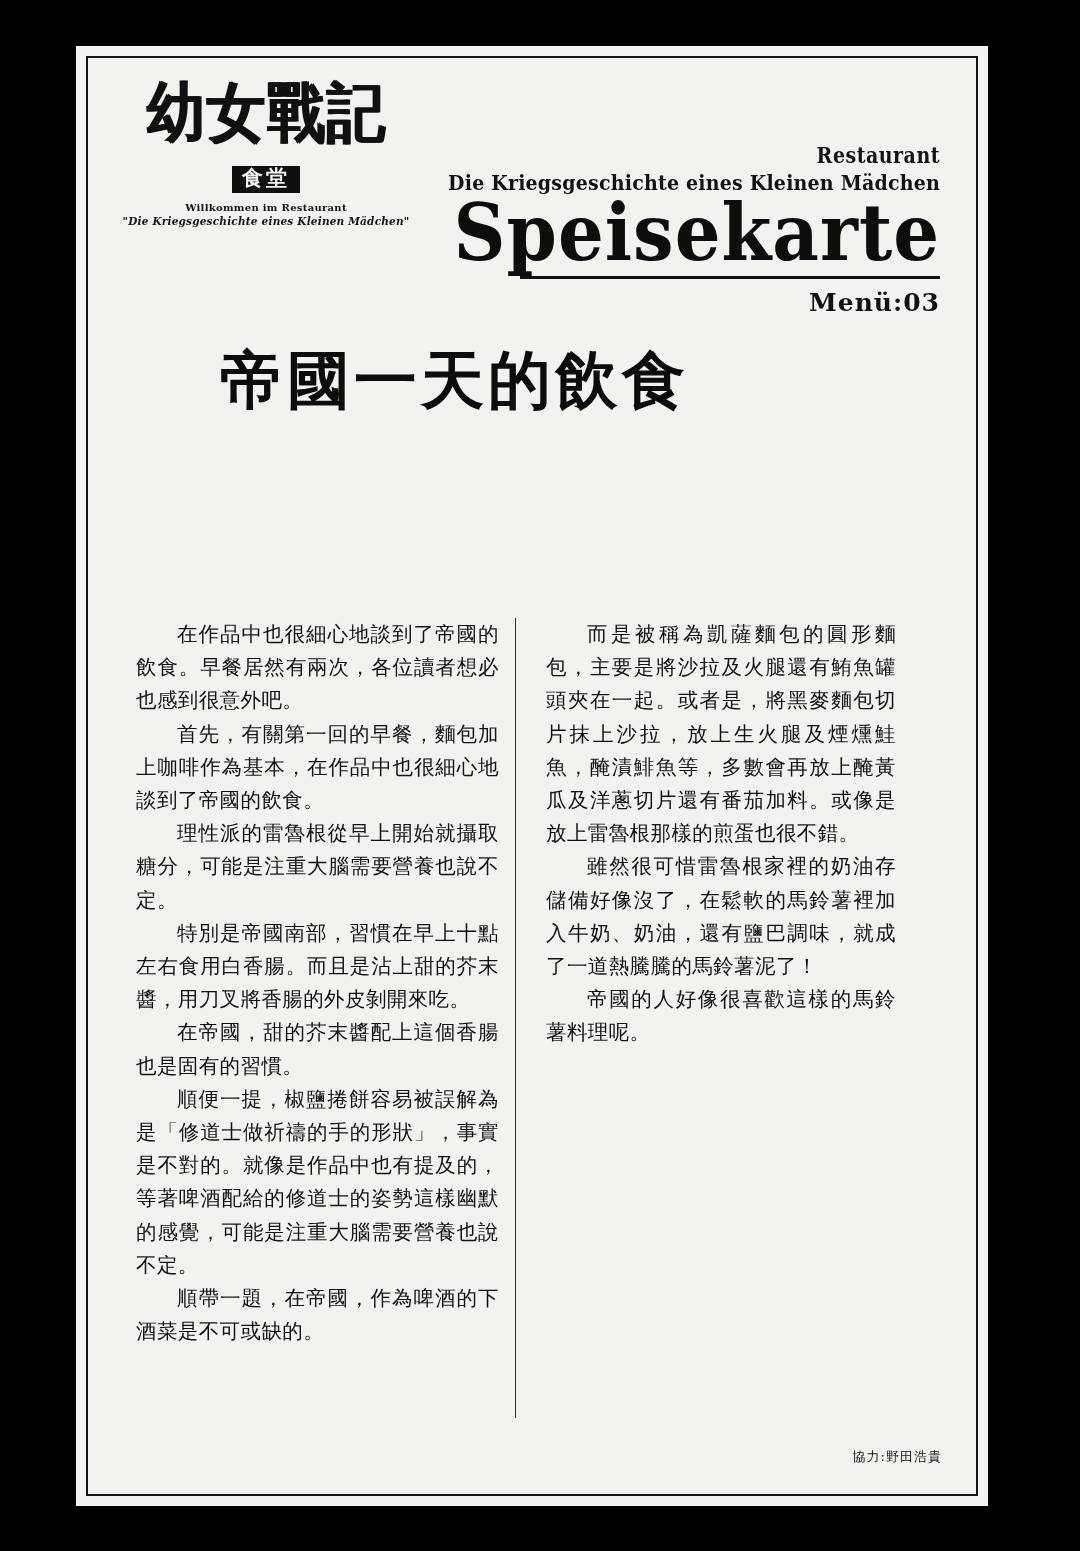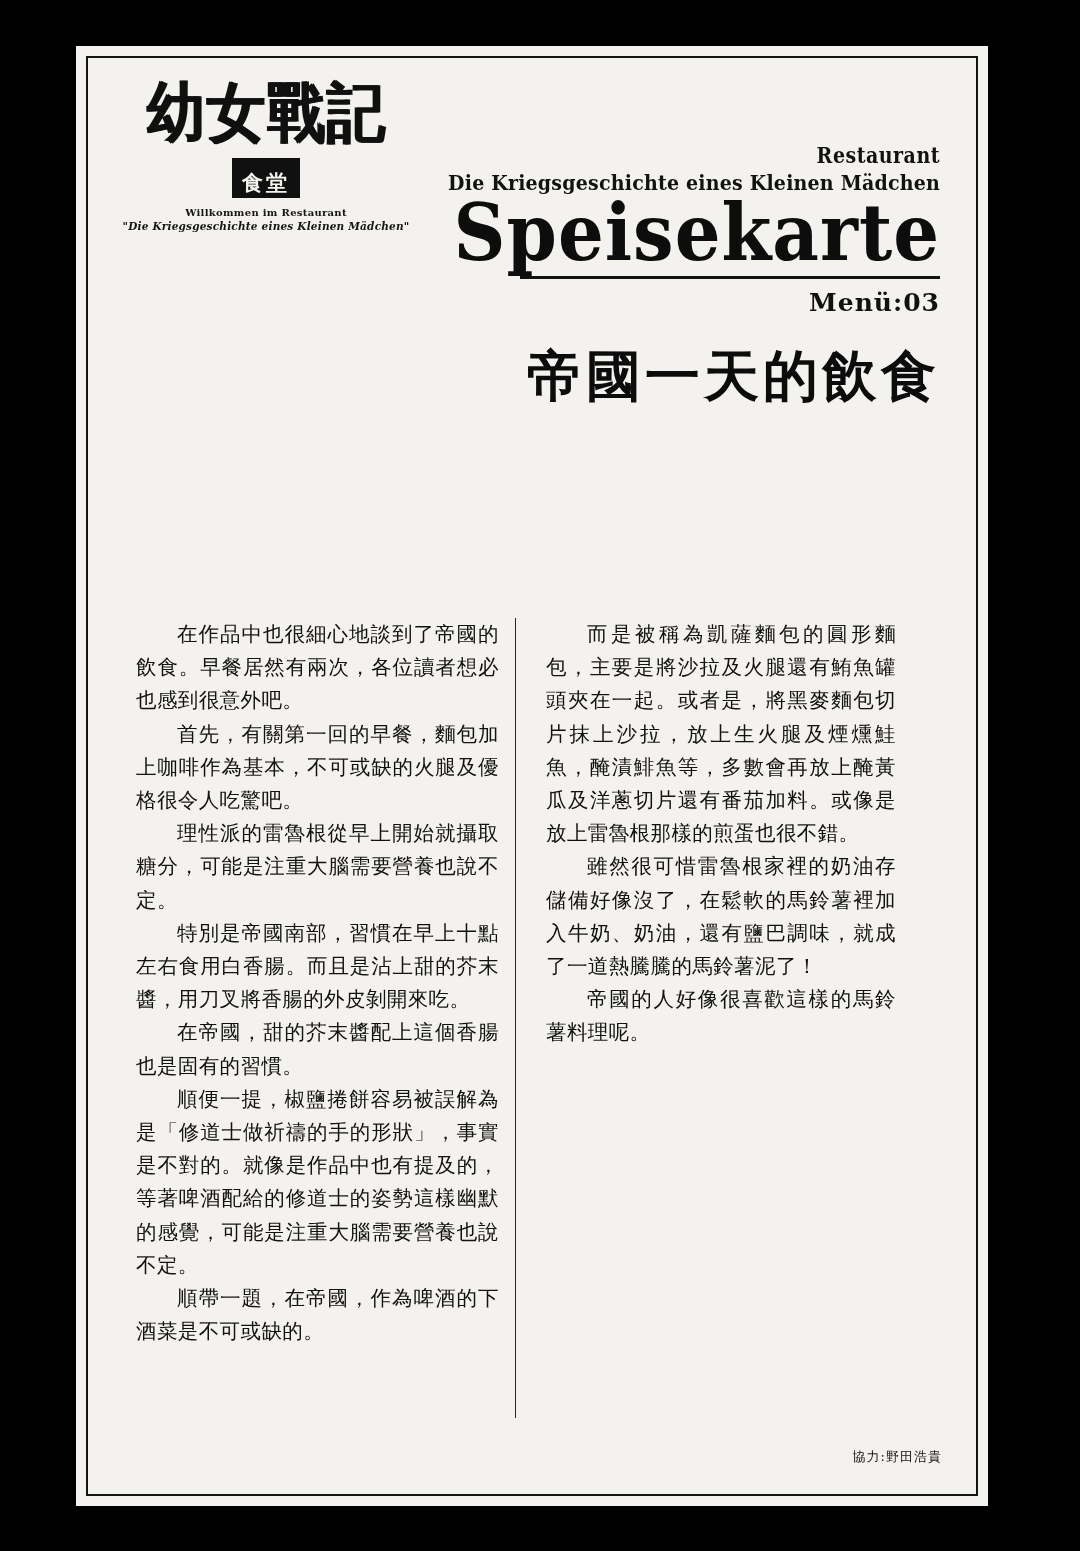--- a/index.html
+++ b/index.html
@@ -54,28 +54,28 @@
     font-family: "DejaVu Serif", serif;
     font-weight: bold;
     font-size: 58px;
     letter-spacing: 2px;
     color: #101010;
     line-height: 1;
     text-shadow: 2px 0 0 #101010;
     transform: scaleY(1.12);
   }
   .logo-sub {
-    margin: 16px auto 0 auto;
+    margin: 24px auto 0 auto;
     display: inline-block;
     background: #101010;
     color: #f4f2ee;
     font-size: 21px;
     font-weight: bold;
     letter-spacing: 3px;
-    padding: 13px 10px 3px 10px;
+    padding: 0 10px 3px 10px;
     line-height: 1.15;
   }
   .logo-de1 {
     margin-top: 9px;
     font-size: 10px;
     font-weight: bold;
     letter-spacing: 0.3px;
     color: #151515;
   }
   .logo-de2 {
@@ -138,22 +138,22 @@
     letter-spacing: 1px;
     color: #111;
     font-family: "DejaVu Serif", serif;
   }
 
   .headline {
     position: absolute;
     right: 48px;
     top: 300px;
     width: 720px;
-    text-align: right;
-    font-size: 55px;
+    text-align: left;
+    font-size: 63px;
     font-weight: bold;
     letter-spacing: 4px;
     color: #0c0c0c;
     font-family: "DejaVu Serif", serif;
     line-height: 1.1;
   }
 
   
   .columns {
     position: absolute;
@@ -218,21 +218,21 @@
       <div class="rule-under-title"></div>
       <div class="menu-number">Menü:03</div>
     </div>
   </div>
 
   <div class="headline">帝國一天的飲食</div>
 
   <div class="columns">
     <div class="col col-left">
       <p>在作品中也很細心地談到了帝國的飲食。早餐居然有兩次，各位讀者想必也感到很意外吧。</p>
-      <p>首先，有關第一回的早餐，麵包加上咖啡作為基本，不可或缺的火腿及優格很令人吃驚吧。</p>
+      <p>首先，有關第一回的早餐，麵包加上咖啡作為基本，在作品中也很細心地談到了帝國的飲食。</p>
       <p>理性派的雷魯根從早上開始就攝取糖分，可能是注重大腦需要營養也說不定。</p>
       <p>特別是帝國南部，習慣在早上十點左右食用白香腸。而且是沾上甜的芥末醬，用刀叉將香腸的外皮剝開來吃。</p>
       <p>在帝國，甜的芥末醬配上這個香腸也是固有的習慣。</p>
       <p>順便一提，椒鹽捲餅容易被誤解為是「修道士做祈禱的手的形狀」，事實是不對的。就像是作品中也有提及的，等著啤酒配給的修道士的姿勢這樣幽默的感覺，可能是注重大腦需要營養也說不定。</p>
       <p>順帶一題，在帝國，作為啤酒的下酒菜是不可或缺的。</p>
     </div>
     <div class="col col-right">
       <p>而是被稱為凱薩麵包的圓形麵包，主要是將沙拉及火腿還有鮪魚罐頭夾在一起。或者是，將黑麥麵包切片抹上沙拉，放上生火腿及煙燻鮭魚，醃漬鯡魚等，多數會再放上醃黃瓜及洋蔥切片還有番茄加料。或像是放上雷魯根那樣的煎蛋也很不錯。</p>
       <p>雖然很可惜雷魯根家裡的奶油存儲備好像沒了，在鬆軟的馬鈴薯裡加入牛奶、奶油，還有鹽巴調味，就成了一道熱騰騰的馬鈴薯泥了！</p>
       <p>帝國的人好像很喜歡這樣的馬鈴薯料理呢。</p>

